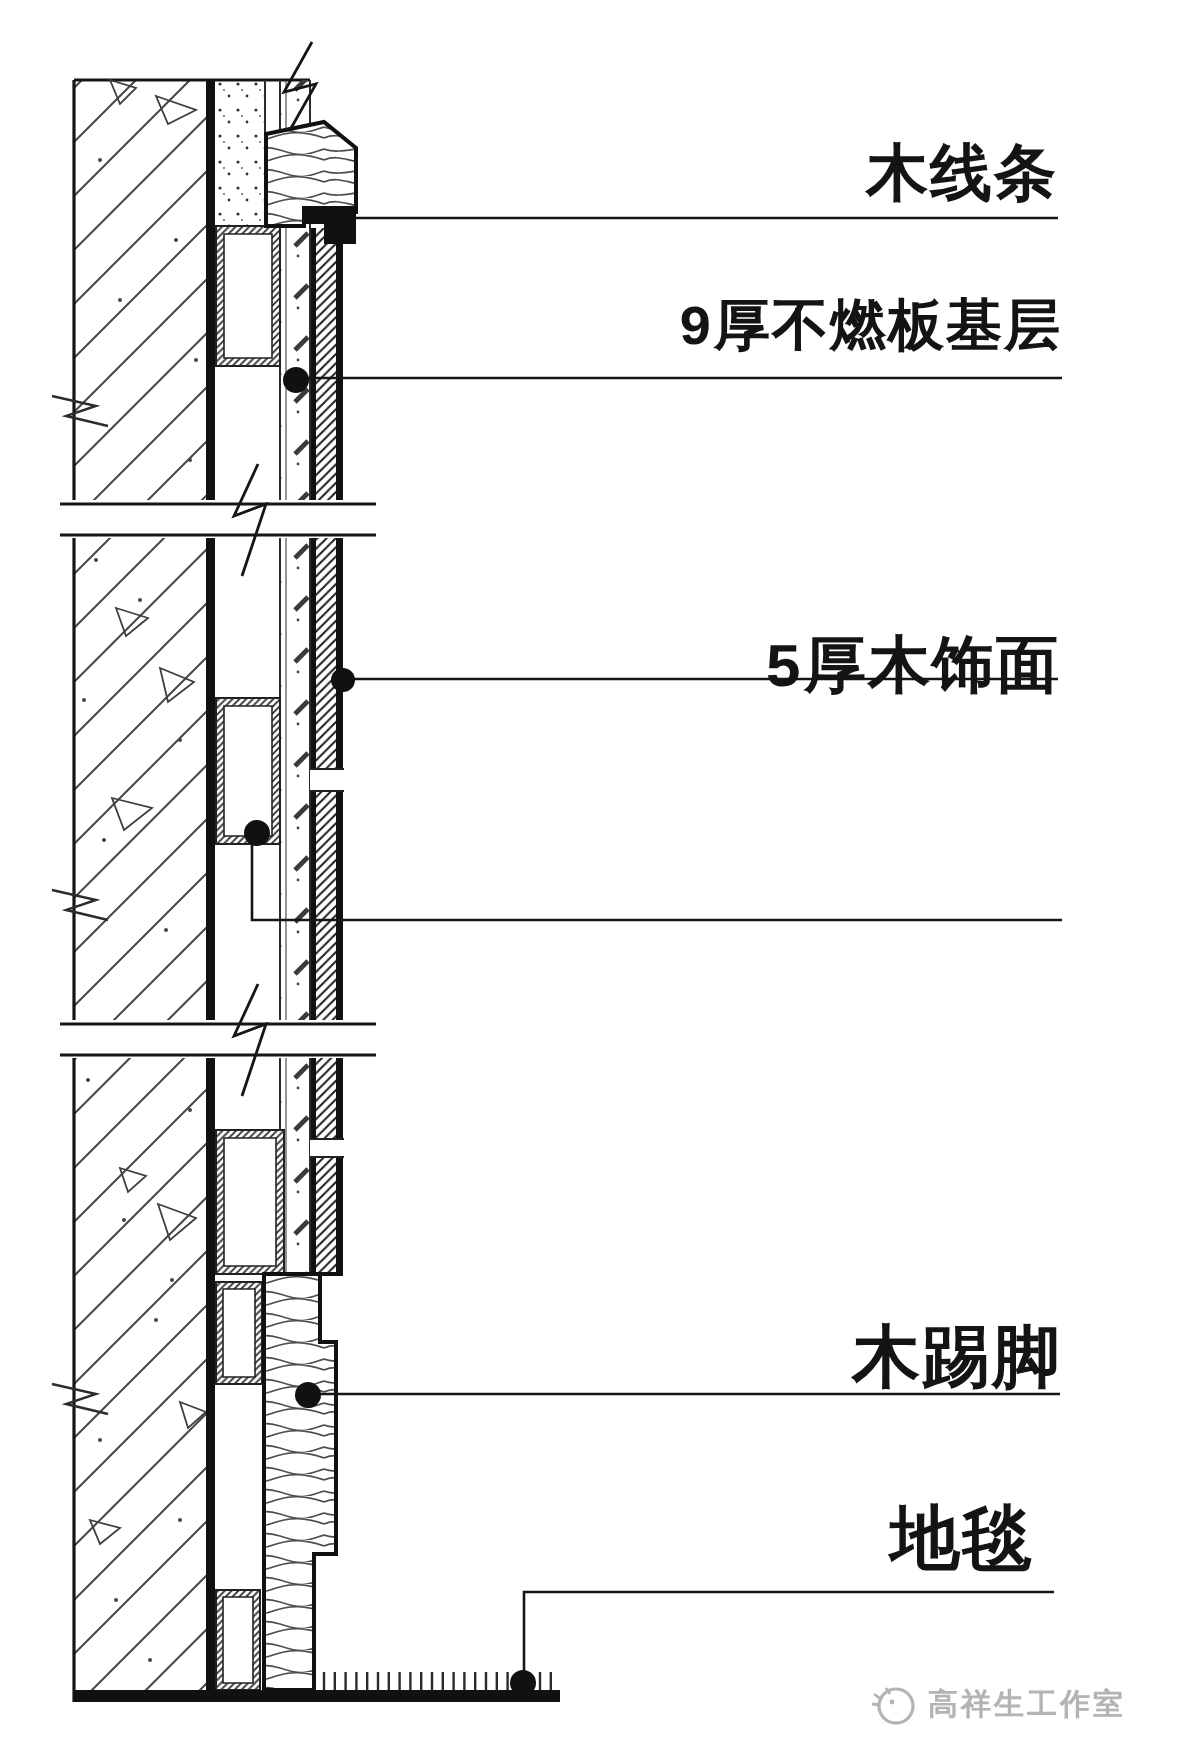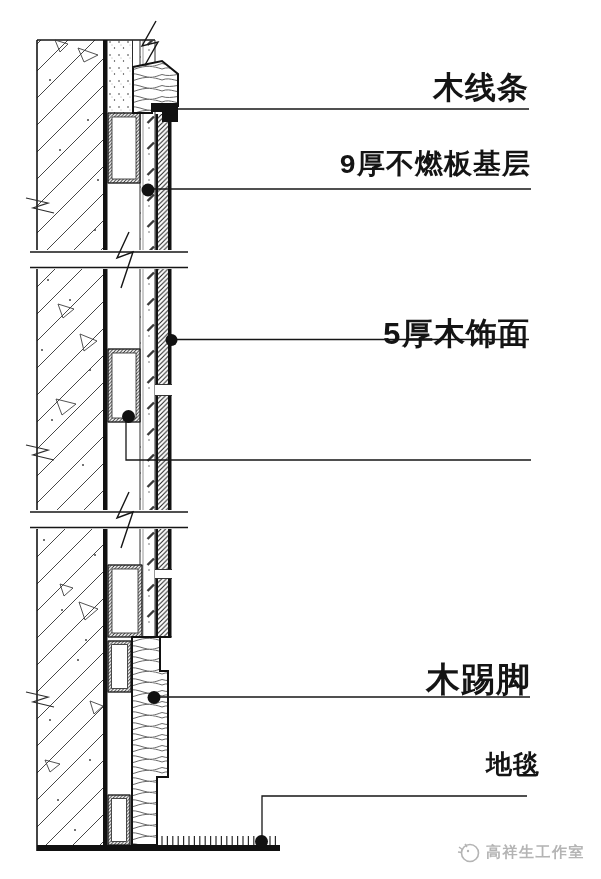--- a/index.html
+++ b/index.html
@@ -6,22 +6,22 @@
   .stage{position:relative;width:601px;height:879px;background:#ffffff;overflow:hidden;
          font-family:Liberation Mono, monospace;}
   .stage svg.drawing{position:absolute;left:0;top:0;}
   .lbl{position:absolute;color:#141414;font-weight:600;white-space:nowrap;
        letter-spacing:1px;line-height:1.15;}
   .lbl-molding{top:72px;right:72px;font-size:31px;}
   .lbl-board{top:150px;right:70px;font-size:28px;}
   .lbl-veneer{top:318px;right:71px;font-size:31px;}
   .lbl-steel{top:421px;right:68px;font-size:31px;}
   .lbl-skirt{top:651px;right:70px;font-size:34px;margin-top:12px;}
-  .lbl-carpet{top:752px;right:61px;font-size:26px;}
-  .watermark{position:absolute;left:455px;top:839px;display:flex;align-items:center;gap:5px;
+  .lbl-carpet{top:752px;right:84px;font-size:35px;}
+  .watermark{position:absolute;left:433px;top:839px;display:flex;align-items:center;gap:5px;
              color:#b4b4b4;font-size:15px;font-weight:700;letter-spacing:1.5px;}
 </style>
 </head>
 <body>
 
 <div class="stage">
 
 <svg class="drawing" width="601" height="879" viewBox="0 0 601 879">
   <defs>
     <pattern id="wallHatch" width="27" height="27" patternUnits="userSpaceOnUse">

